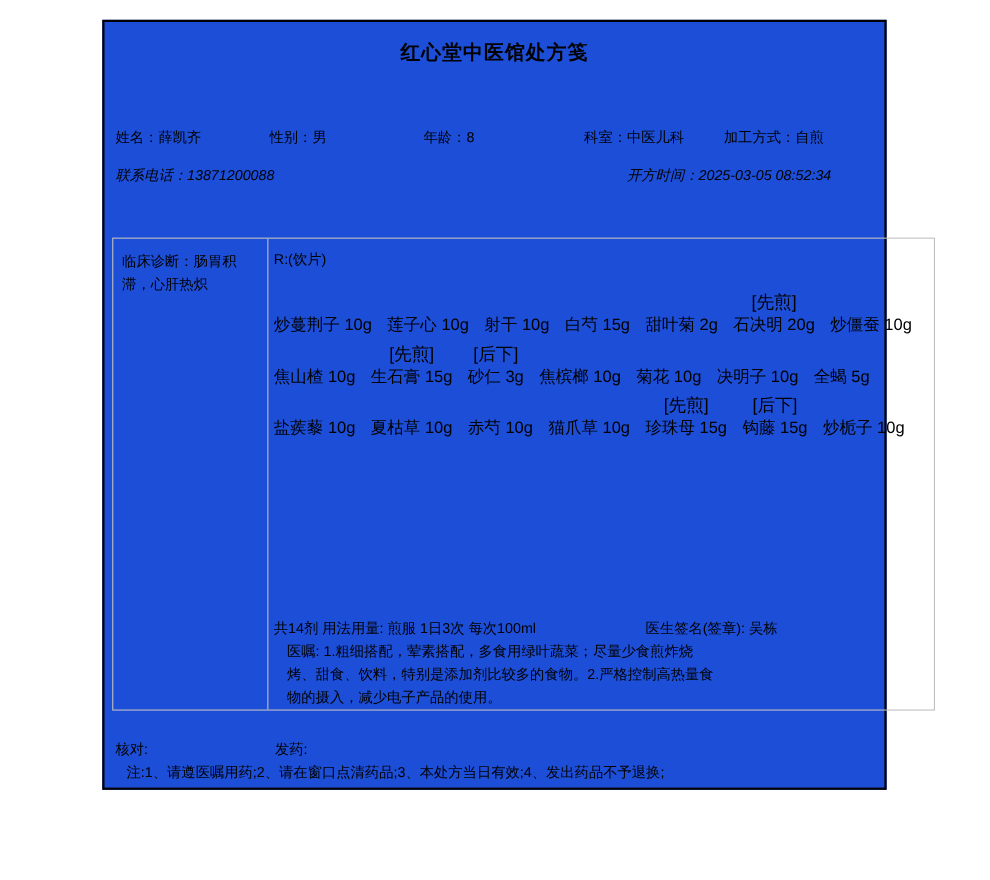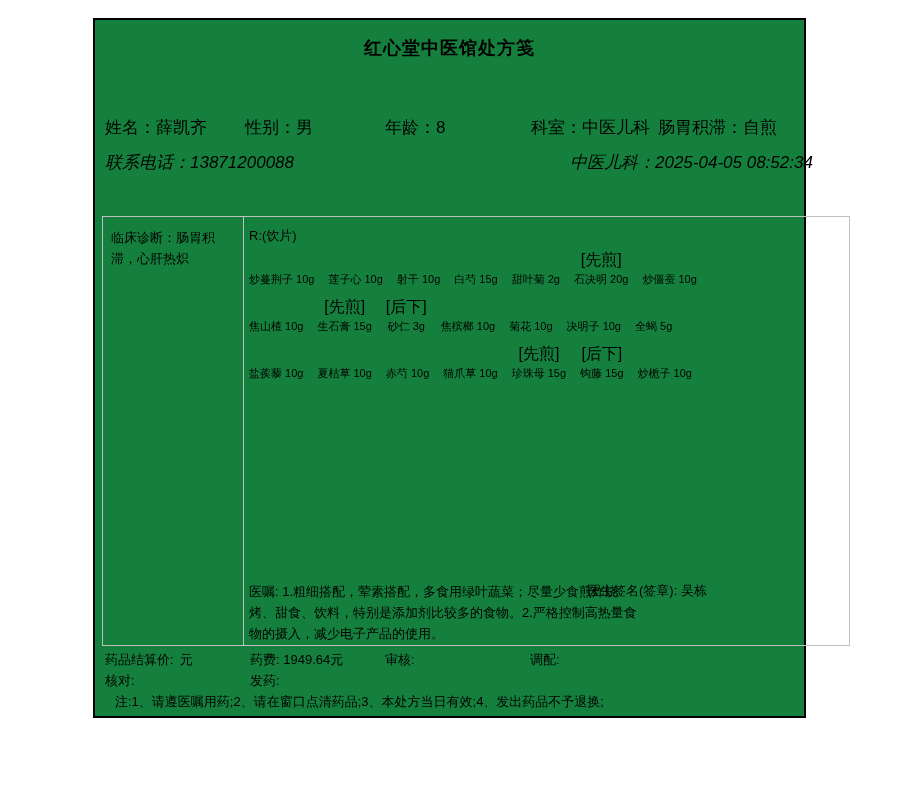--- a/index.html
+++ b/index.html
@@ -1,90 +1,85 @@
 <!DOCTYPE html>
 <html><head>
 <meta charset="utf-8">
 <style>
   * { margin:0; padding:0; box-sizing:border-box; }
   html,body { width:900px; height:800px; background:#ffffff; font-family:"Liberation Sans","DejaVu Sans",sans-serif; color:#000; }
   .canvas { position:relative; width:900px; height:800px; background:#fff; overflow:hidden; }
-  .sheet { position:absolute; left:93px; top:18px; width:713px; height:700px; border:2px solid #000; background:#15803d; }
+  .sheet { position:absolute; left:93px; top:18px; width:713px; height:700px; border:2px solid #000; background:#1d4ed8; }
   .title { position:absolute; top:16px; left:0; right:0; text-align:center; font-size:18px; font-weight:bold; letter-spacing:1px; }
-  .info-row { position:absolute; left:0; right:0; height:18px; font-size:17px; }
+  .info-row { position:absolute; left:0; right:0; height:18px; font-size:13px; }
   .info-row .fld { position:absolute; white-space:nowrap; }
   .row1 { top:96px; }
   .row2 { top:131px;font-style:italic; }
   .rx-table { position:absolute; left:7px; top:196px; width:748px; height:430px; border:1px solid #c0c0c0; display:flex; }
   .diag-cell { width:141px; border-right:1px solid #c0c0c0; padding:10px 16px 10px 8px; font-size:13px; line-height:21px; }
   .rx-cell { flex:1; position:relative; padding:10px 6px 0 5px; font-size:13px; }
-  .rx-header { line-height:17px; margin-bottom:6px; }
+  .rx-header { line-height:17px; margin-bottom:22px; }
   .rx-row { white-space:nowrap; margin-bottom:7px; }
   .rx-item { display:inline-block; margin-right:14px; text-align:center; vertical-align:bottom; }
   .rx-tag { display:block; height:19px; line-height:19px; font-size:16px; }
-  .rx-name { display:block; height:21px; line-height:21px; font-size:11px; white-space:nowrap; }
+  .rx-name { display:block; height:21px; line-height:21px; font-size:15px; white-space:nowrap; }
   .usage { position:absolute; left:5px; right:6px; bottom:1px; font-size:13px; }
   .usage-line1 { position:relative; line-height:20px; white-space:nowrap; }
   .doctor-sign { position:absolute; left:338px; top:0; white-space:nowrap; }
-  .advice { width:392px; line-height:21px; }
+  .advice { width:392px; line-height:21px;margin-left:12px; }
   .footer-row { position:absolute; left:0; right:0; height:18px; font-size:13px; }
   .footer-row .fld { position:absolute; white-space:nowrap; }
   .fa { top:631px; }
   .fb { top:652px; }
   .fc { top:673px; }
   .val-gap { margin-left:6px; }
 </style>
 </head>
 <body>
 
 <div class="canvas">
   <div class="sheet">
 
     <div class="title">红心堂中医馆处方笺</div>
 
     <div class="info-row row1">
       <span class="fld" style="left:10px"><span>姓名：</span><span>薛凯齐</span></span>
       <span class="fld" style="left:150px"><span>性别：</span><span>男</span></span>
       <span class="fld" style="left:290px"><span>年龄：</span><span>8</span></span>
       <span class="fld" style="left:436px"><span>科室：</span><span>中医儿科</span></span>
-      <span class="fld" style="left:563px"><span>肠胃积滞：</span><span>自煎</span></span>
+      <span class="fld" style="left:563px"><span>加工方式：</span><span>自煎</span></span>
     </div>
 
     <div class="info-row row2">
       <span class="fld" style="left:10px"><span>联系电话：</span><span>13871200088</span></span>
-      <span class="fld" style="left:475px"><span>中医儿科：</span><span>2025-04-05 08:52:34</span></span>
+      <span class="fld" style="left:475px"><span>开方时间：</span><span>2025-03-05 08:52:34</span></span>
     </div>
 
     <div class="rx-table">
       <div class="diag-cell">
         <span>临床诊断：</span><span>肠胃积滞，心肝热炽</span>
       </div>
       <div class="rx-cell">
         <div class="rx-header">R:(饮片)</div>
         <div>
             <div class="rx-row"><span class="rx-item"><span class="rx-tag">&nbsp;</span><span class="rx-name">炒蔓荆子 10g</span></span><span class="rx-item"><span class="rx-tag">&nbsp;</span><span class="rx-name">莲子心 10g</span></span><span class="rx-item"><span class="rx-tag">&nbsp;</span><span class="rx-name">射干 10g</span></span><span class="rx-item"><span class="rx-tag">&nbsp;</span><span class="rx-name">白芍 15g</span></span><span class="rx-item"><span class="rx-tag">&nbsp;</span><span class="rx-name">甜叶菊 2g</span></span><span class="rx-item"><span class="rx-tag">[先煎]</span><span class="rx-name">石决明 20g</span></span><span class="rx-item"><span class="rx-tag">&nbsp;</span><span class="rx-name">炒僵蚕 10g</span></span></div>
             <div class="rx-row"><span class="rx-item"><span class="rx-tag">&nbsp;</span><span class="rx-name">焦山楂 10g</span></span><span class="rx-item"><span class="rx-tag">[先煎]</span><span class="rx-name">生石膏 15g</span></span><span class="rx-item"><span class="rx-tag">[后下]</span><span class="rx-name">砂仁 3g</span></span><span class="rx-item"><span class="rx-tag">&nbsp;</span><span class="rx-name">焦槟榔 10g</span></span><span class="rx-item"><span class="rx-tag">&nbsp;</span><span class="rx-name">菊花 10g</span></span><span class="rx-item"><span class="rx-tag">&nbsp;</span><span class="rx-name">决明子 10g</span></span><span class="rx-item"><span class="rx-tag">&nbsp;</span><span class="rx-name">全蝎 5g</span></span></div>
             <div class="rx-row"><span class="rx-item"><span class="rx-tag">&nbsp;</span><span class="rx-name">盐蒺藜 10g</span></span><span class="rx-item"><span class="rx-tag">&nbsp;</span><span class="rx-name">夏枯草 10g</span></span><span class="rx-item"><span class="rx-tag">&nbsp;</span><span class="rx-name">赤芍 10g</span></span><span class="rx-item"><span class="rx-tag">&nbsp;</span><span class="rx-name">猫爪草 10g</span></span><span class="rx-item"><span class="rx-tag">[先煎]</span><span class="rx-name">珍珠母 15g</span></span><span class="rx-item"><span class="rx-tag">[后下]</span><span class="rx-name">钩藤 15g</span></span><span class="rx-item"><span class="rx-tag">&nbsp;</span><span class="rx-name">炒栀子 10g</span></span></div>
           </div>
 
         <div class="usage">
           <div class="usage-line1">
+            <span>共14剂 用法用量: 煎服 1日3次 每次100ml</span>
             <span class="doctor-sign"><span>医生签名(签章): </span><span>吴栋</span></span>
           </div>
           <div class="advice">医嘱: 1.粗细搭配，荤素搭配，多食用绿叶蔬菜；尽量少食煎炸烧烤、甜食、饮料，特别是添加剂比较多的食物。2.严格控制高热量食物的摄入，减少电子产品的使用。</div>
         </div>
       </div>
     </div>
 
-    <div class="footer-row fa">
-      <span class="fld" style="left:10px"><span>药品结算价:</span><span class="val-gap">元</span></span>
-      <span class="fld" style="left:155px"><span>药费:</span> <span>1949.64元</span></span>
-      <span class="fld" style="left:290px">审核:</span>
-      <span class="fld" style="left:435px">调配:</span>
-    </div>
 
     <div class="footer-row fb">
       <span class="fld" style="left:10px">核对:</span>
       <span class="fld" style="left:155px">发药:</span>
     </div>
 
     <div class="footer-row fc">
       <span class="fld" style="left:20px">注:1、请遵医嘱用药;2、请在窗口点清药品;3、本处方当日有效;4、发出药品不予退换;</span>
     </div>
 

